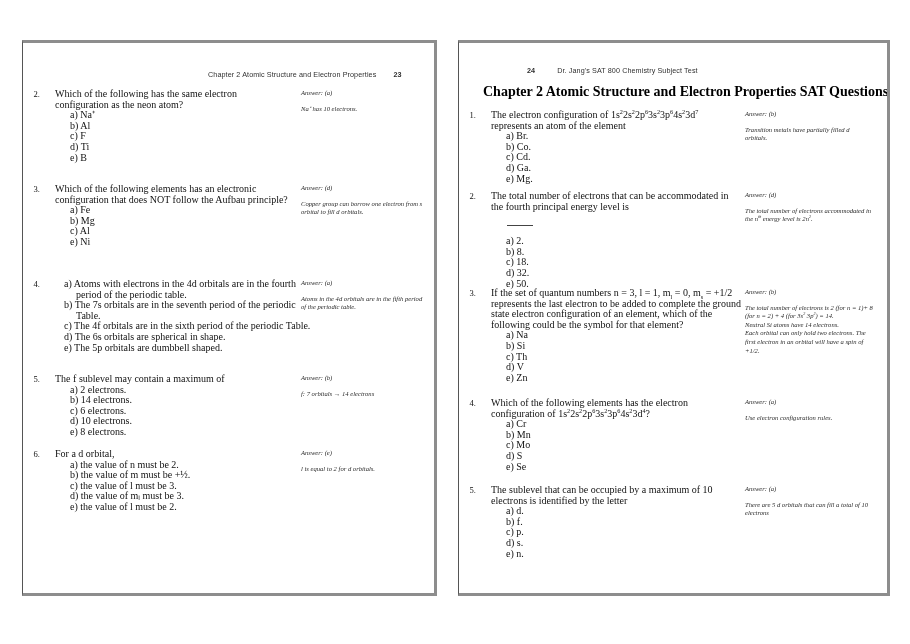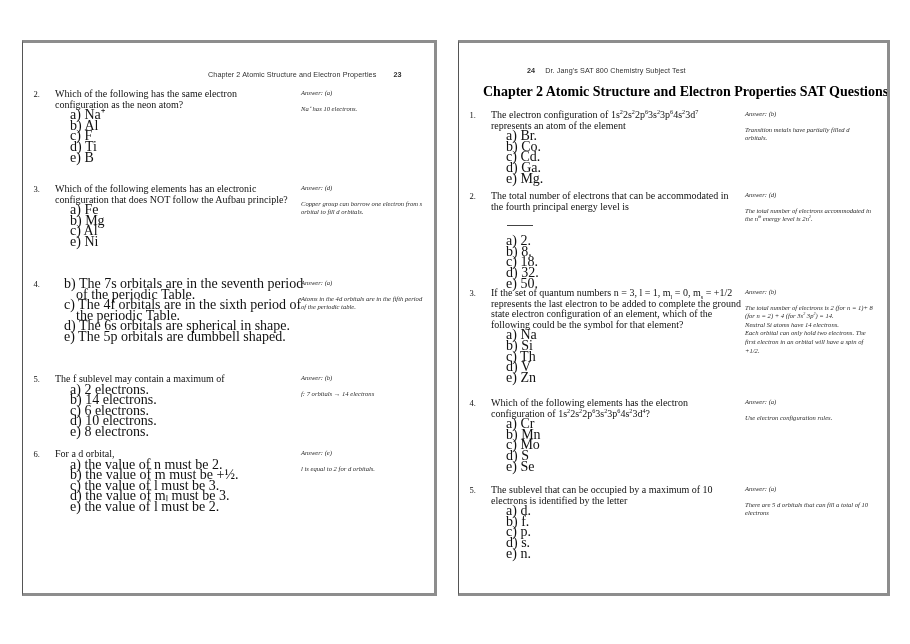--- a/index.html
+++ b/index.html
@@ -40,21 +40,21 @@
     position: absolute;
     font-family: "Liberation Sans", sans-serif;
     font-size: 7.2px;
     color: #303030;
     letter-spacing: 0.1px;
     white-space: nowrap;
   }
   .runhead-left  { left: 185px; top: 27px; }
   .runhead-left .pg { margin-left: 17px; font-weight: 600; }
   .runhead-right { left: 24px; top: 23px; }
-  .runhead-right .pg { margin-right: 10px; font-weight: 700; padding-left: 44px; }
+  .runhead-right .pg { margin-right: 22px; font-weight: 700; padding-left: 44px; }
 
   .chapter-title {
     position: absolute;
     left: 24px;
     top: 41px;
     font-family: "Liberation Serif", serif;
     font-size: 14px;
     font-weight: bold;
     color: #000;
     white-space: nowrap;
@@ -76,21 +76,21 @@
   .qstem {
     margin-left: 32px;
     width: 236px;
     font-size: 10px;
     line-height: 10.6px;
     color: #111;
   }
   .opts {
     margin-left: 47px;
     margin-top: 0px;
-    font-size: 14px;
+    font-size: 10px;
     line-height: 10.6px;
     color: #111;
     list-style: none;
     padding: 0;
   }
   .opts li { white-space: nowrap; }
 
   .blankline {
     display: inline-block;
     width: 26px;
@@ -161,20 +161,21 @@
             <span class="ans">Answer: (d)</span>
             <p>Copper group can borrow one electron from s orbital to fill d orbitals.</p>
           </div>
         </div>
       </div>
 
       <div class="qblock" style="top:236px">
         <div class="qrow">
           <div class="qnum">4.</div>
           <ul class="opts" style="margin-left:41px;width:250px">
+            <li style="white-space:normal;text-indent:-12px;padding-left:12px">a) Atoms with electrons in the 4d orbitals are in the fourth period of the periodic table.</li>
             <li style="white-space:normal;text-indent:-12px;padding-left:12px">b) The 7s orbitals are in the seventh period of the periodic Table.</li>
             <li style="white-space:normal;text-indent:-12px;padding-left:12px">c) The 4f orbitals are in the sixth period of the periodic Table.</li>
             <li style="white-space:normal;text-indent:-12px;padding-left:12px">d) The 6s orbitals are spherical in shape.</li>
             <li style="white-space:normal;text-indent:-12px;padding-left:12px">e) The 5p orbitals are dumbbell shaped.</li>
           </ul>
           <div class="note" style="top:0px">
             <span class="ans">Answer: (a)</span>
             <p>Atoms in the 4d orbitals are in the fifth period of the periodic table.</p>
           </div>
         </div>

